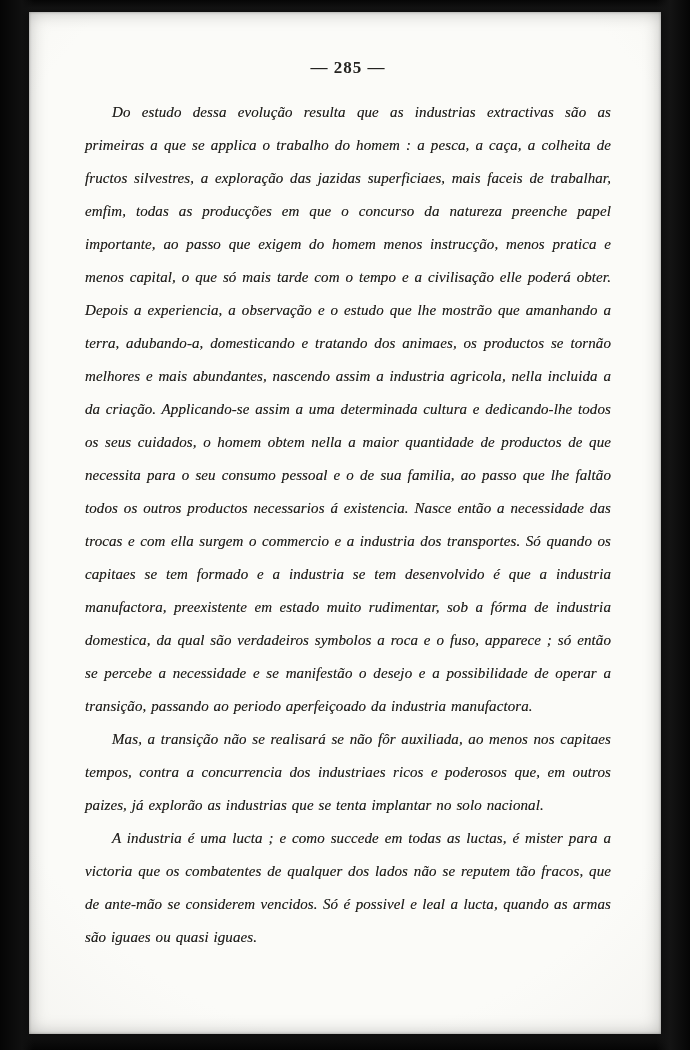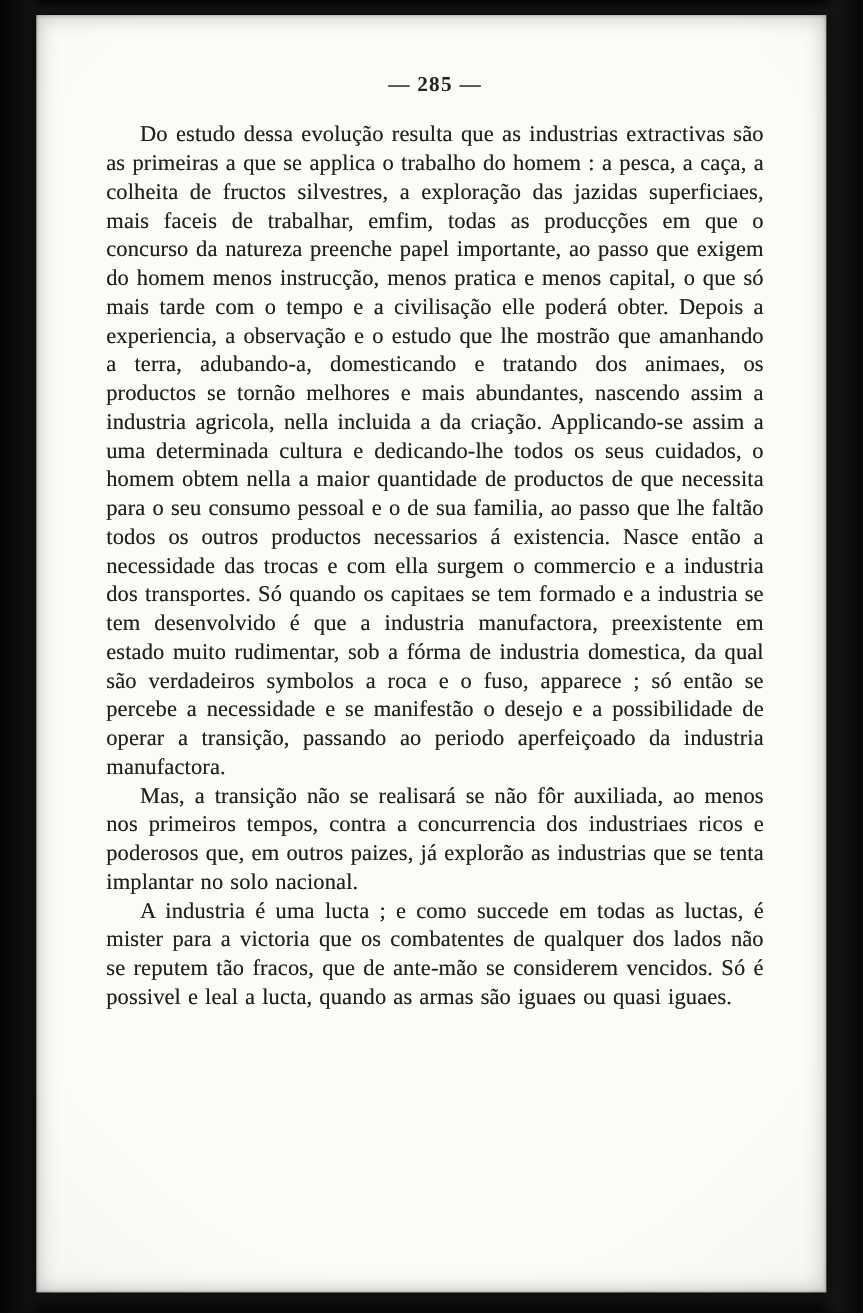--- a/index.html
+++ b/index.html
@@ -47,41 +47,42 @@
   .page-number {
     text-align: center;
     font-size: 17px;
     font-weight: bold;
     letter-spacing: 1px;
     color: #242320;
     margin: 8px 0 18px 0;
   }
   .body-text p {
     margin: 0;
-    font-size: 18px;
-    line-height: 23px;
+    font-size: 15px;
+    line-height: 33px;
     text-align: justify;
     text-indent: 27px;
     letter-spacing: 0.1px;
     word-spacing: 1px;
     color: #201f1c;
     
     text-shadow: 0 0 0.4px rgba(30,28,25,0.55);
+    font-style: italic;
   }
 </style>
 </head>
 <body>
 
 <div class="scan-frame"></div>
 
 <div class="page">
   <div class="page-inner">
 
     <div class="page-number">— 285 —</div>
 
     <div class="body-text">
       <p>Do estudo dessa evolução resulta que as industrias extractivas são as primeiras a que se applica o trabalho do homem : a pesca, a caça, a colheita de fructos silvestres, a exploração das jazidas superficiaes, mais faceis de trabalhar, emfim, todas as producções em que o concurso da natureza preenche papel importante, ao passo que exigem do homem menos instrucção, menos pratica e menos capital, o que só mais tarde com o tempo e a civilisação elle poderá obter. Depois a experiencia, a observação e o estudo que lhe mostrão que amanhando a terra, adubando-a, domesticando e tratando dos animaes, os productos se tornão melhores e mais abundantes, nascendo assim a industria agricola, nella incluida a da criação. Applicando-se assim a uma determinada cultura e dedicando-lhe todos os seus cuidados, o homem obtem nella a maior quantidade de productos de que necessita para o seu consumo pessoal e o de sua familia, ao passo que lhe faltão todos os outros productos necessarios á existencia. Nasce então a necessidade das trocas e com ella surgem o commercio e a industria dos transportes. Só quando os capitaes se tem formado e a industria se tem desenvolvido é que a industria manufactora, preexistente em estado muito rudimentar, sob a fórma de industria domestica, da qual são verdadeiros symbolos a roca e o fuso, apparece ; só então se percebe a necessidade e se manifestão o desejo e a possibilidade de operar a transição, passando ao periodo aperfeiçoado da industria manufactora.</p>
-      <p>Mas, a transição não se realisará se não fôr auxiliada, ao menos nos primeiros tempos, contra a concurrencia dos industriaes ricos e poderosos que, em outros paizes, já explorão as industrias que se tenta implantar no solo nacional.</p>
+      <p>Mas, a transição não se realisará se não fôr auxiliada, ao menos nos capitaes tempos, contra a concurrencia dos industriaes ricos e poderosos que, em outros paizes, já explorão as industrias que se tenta implantar no solo nacional.</p>
       <p>A industria é uma lucta ; e como succede em todas as luctas, é mister para a victoria que os combatentes de qualquer dos lados não se reputem tão fracos, que de ante-mão se considerem vencidos. Só é possivel e leal a lucta, quando as armas são iguaes ou quasi iguaes.</p>
     </div>
 
   </div>
 </div>
 
 </body></html>

